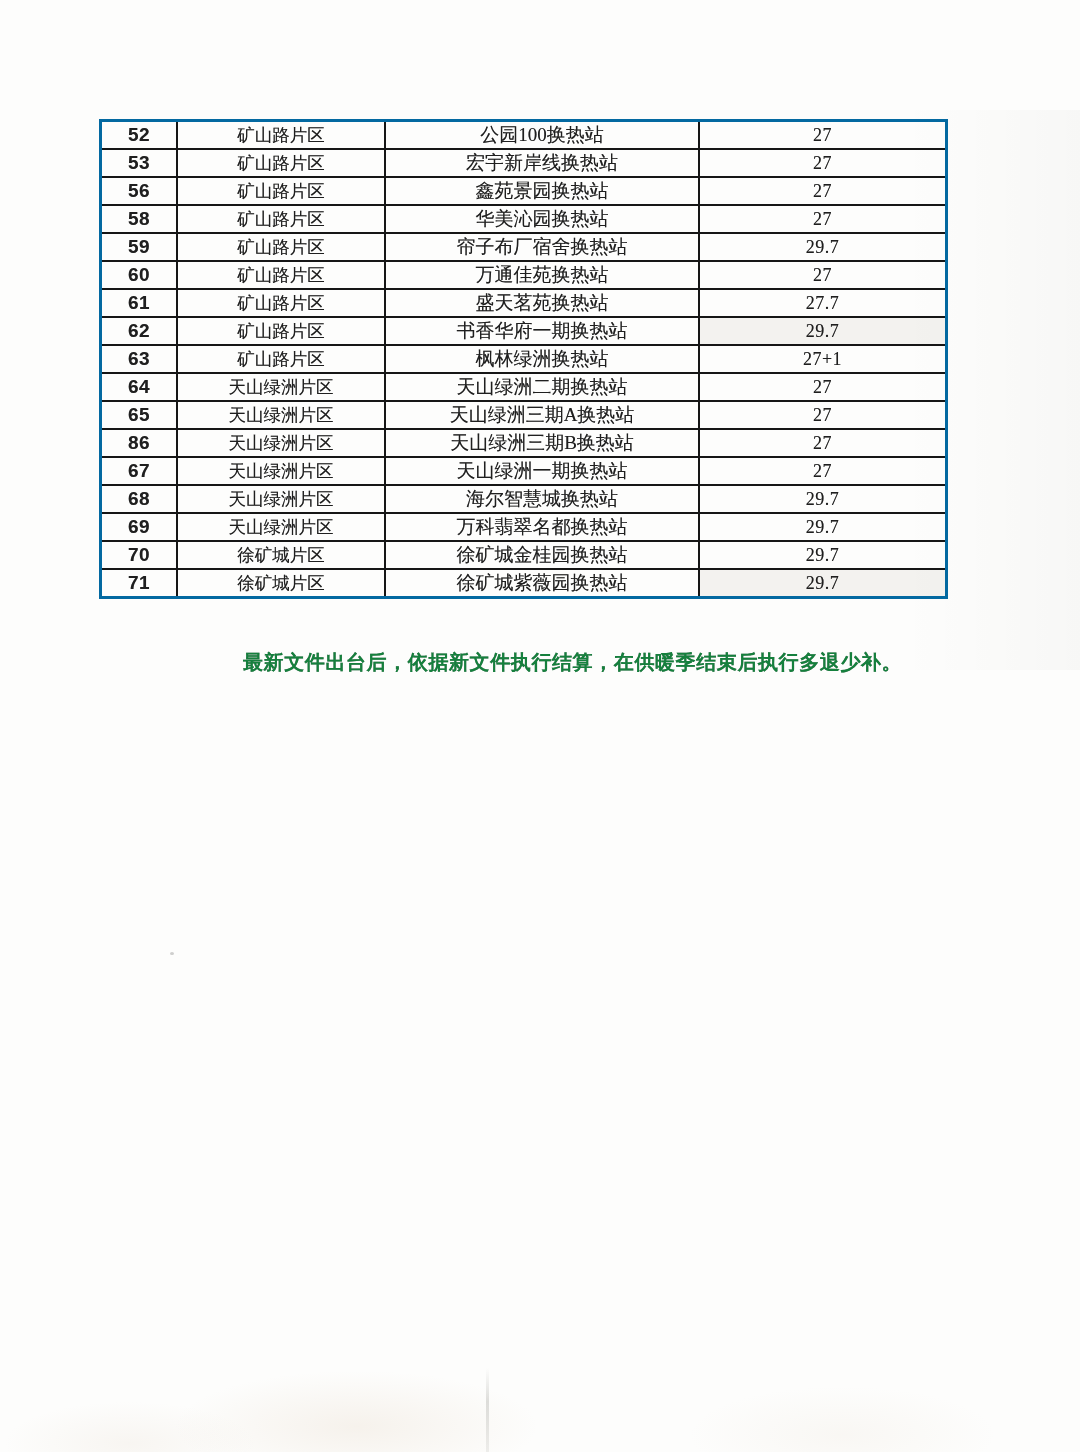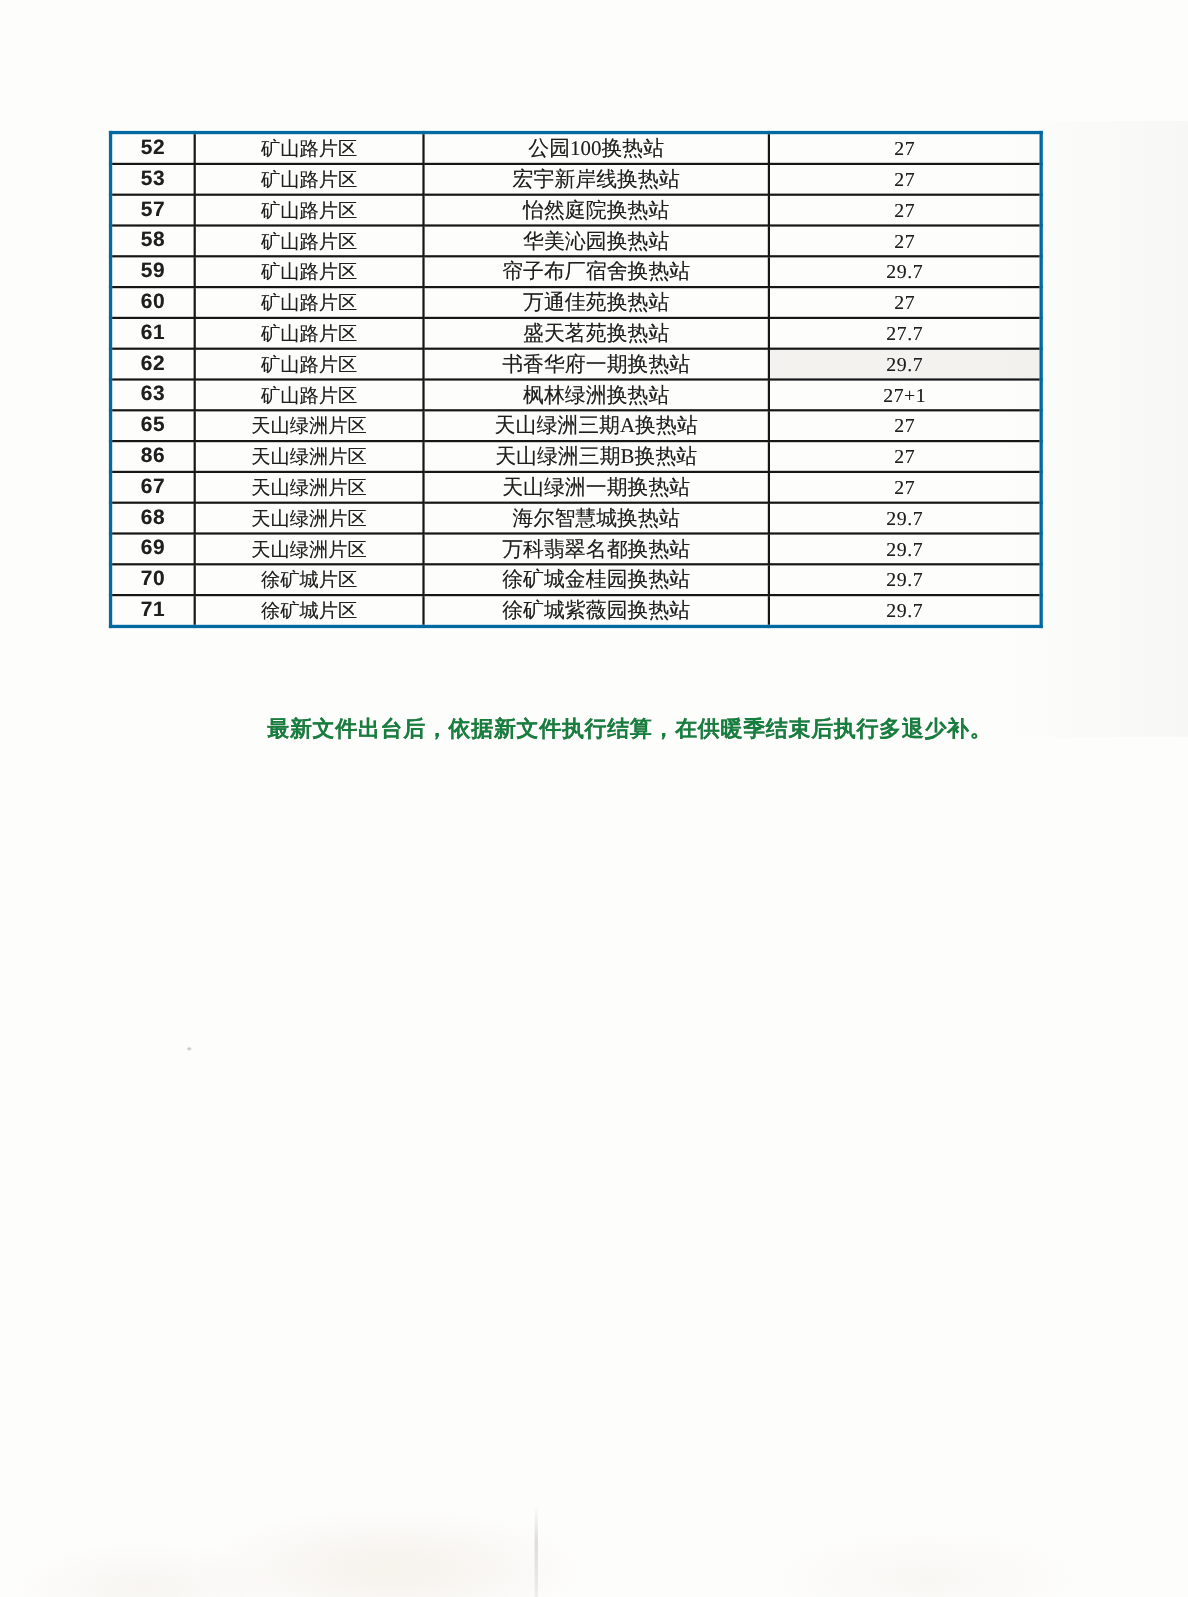--- a/index.html
+++ b/index.html
@@ -132,27 +132,27 @@
 
     <tr>
       <td class="c-no">53</td>
       <td class="c-district">矿山路片区</td>
       <td class="c-station">宏宇新岸线换热站</td>
       <td class="c-rate">27</td>
     </tr>
 
 
 
-
-    <tr>
-      <td class="c-no">57</td>
-      <td class="c-district">矿山路片区</td>
-      <td class="c-station">怡然庭院换热站</td>
-      <td class="c-rate">27</td>
-    </tr>
+    <tr>
+      <td class="c-no">56</td>
+      <td class="c-district">矿山路片区</td>
+      <td class="c-station">鑫苑景园换热站</td>
+      <td class="c-rate">27</td>
+    </tr>
+
 
     <tr>
       <td class="c-no">58</td>
       <td class="c-district">矿山路片区</td>
       <td class="c-station">华美沁园换热站</td>
       <td class="c-rate">27</td>
     </tr>
 
     <tr>
       <td class="c-no">59</td>
@@ -182,20 +182,26 @@
       <td class="c-rate">29.7</td>
     </tr>
 
     <tr>
       <td class="c-no">63</td>
       <td class="c-district">矿山路片区</td>
       <td class="c-station">枫林绿洲换热站</td>
       <td class="c-rate">27+1</td>
     </tr>
 
+    <tr>
+      <td class="c-no">64</td>
+      <td class="c-district">天山绿洲片区</td>
+      <td class="c-station">天山绿洲二期换热站</td>
+      <td class="c-rate">27</td>
+    </tr>
 
     <tr>
       <td class="c-no">65</td>
       <td class="c-district">天山绿洲片区</td>
       <td class="c-station">天山绿洲三期A换热站</td>
       <td class="c-rate">27</td>
     </tr>
 
     <tr>
       <td class="c-no">86</td>

